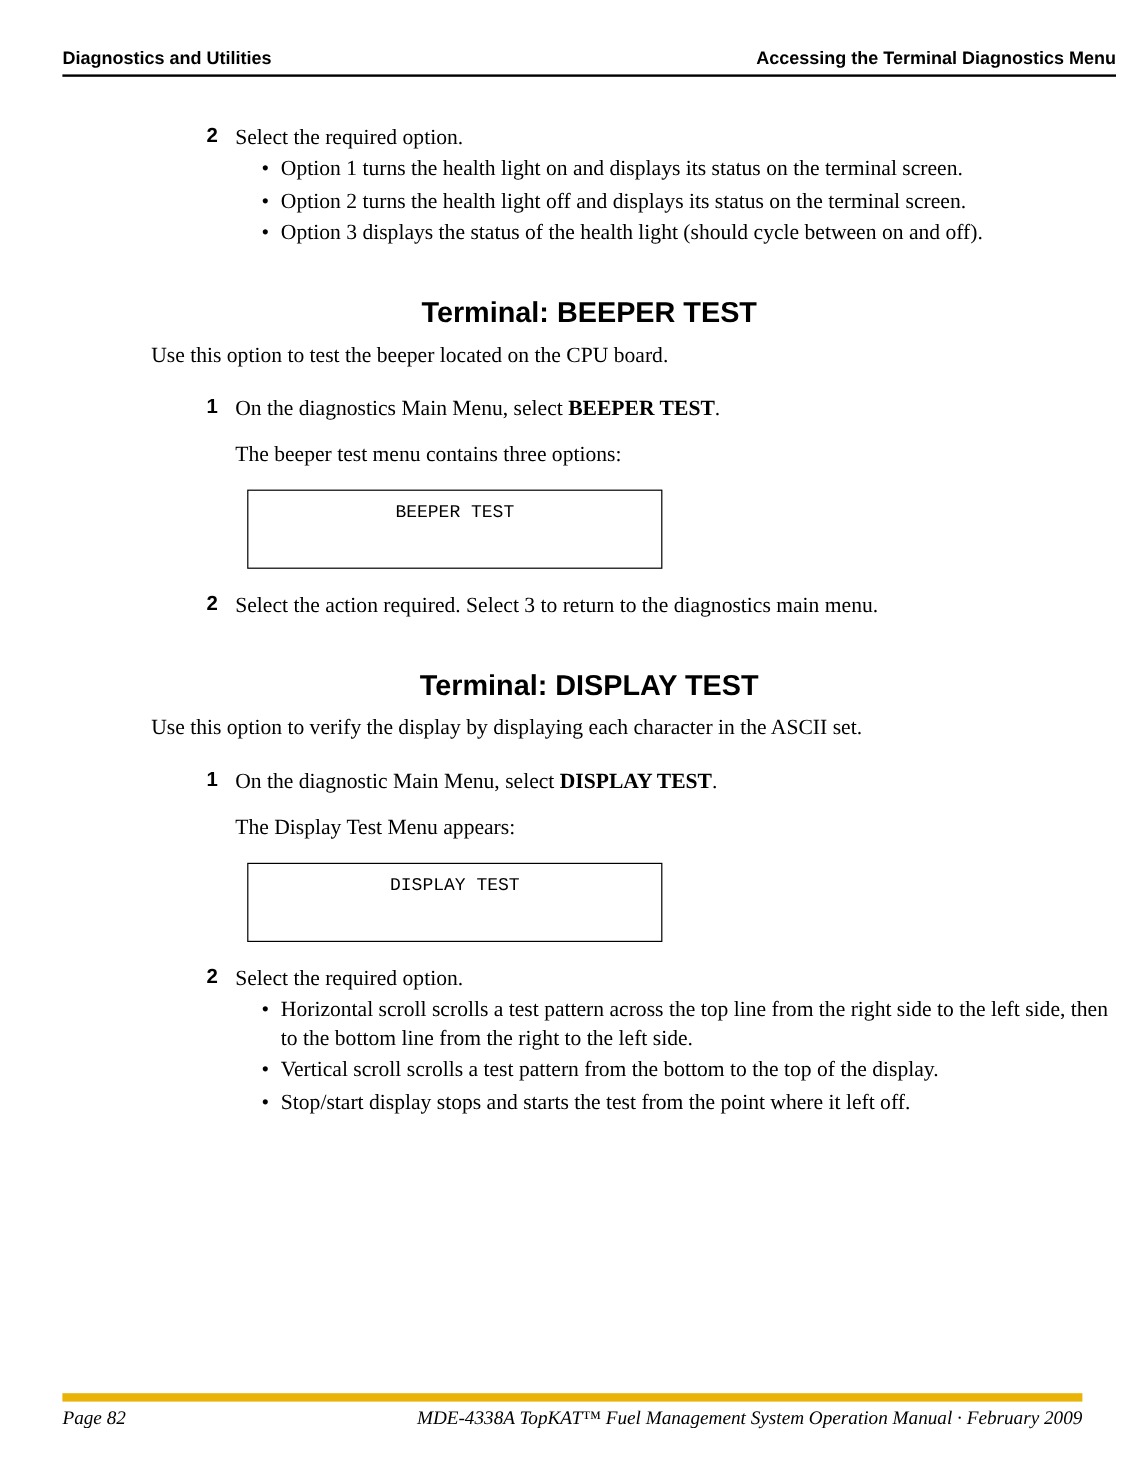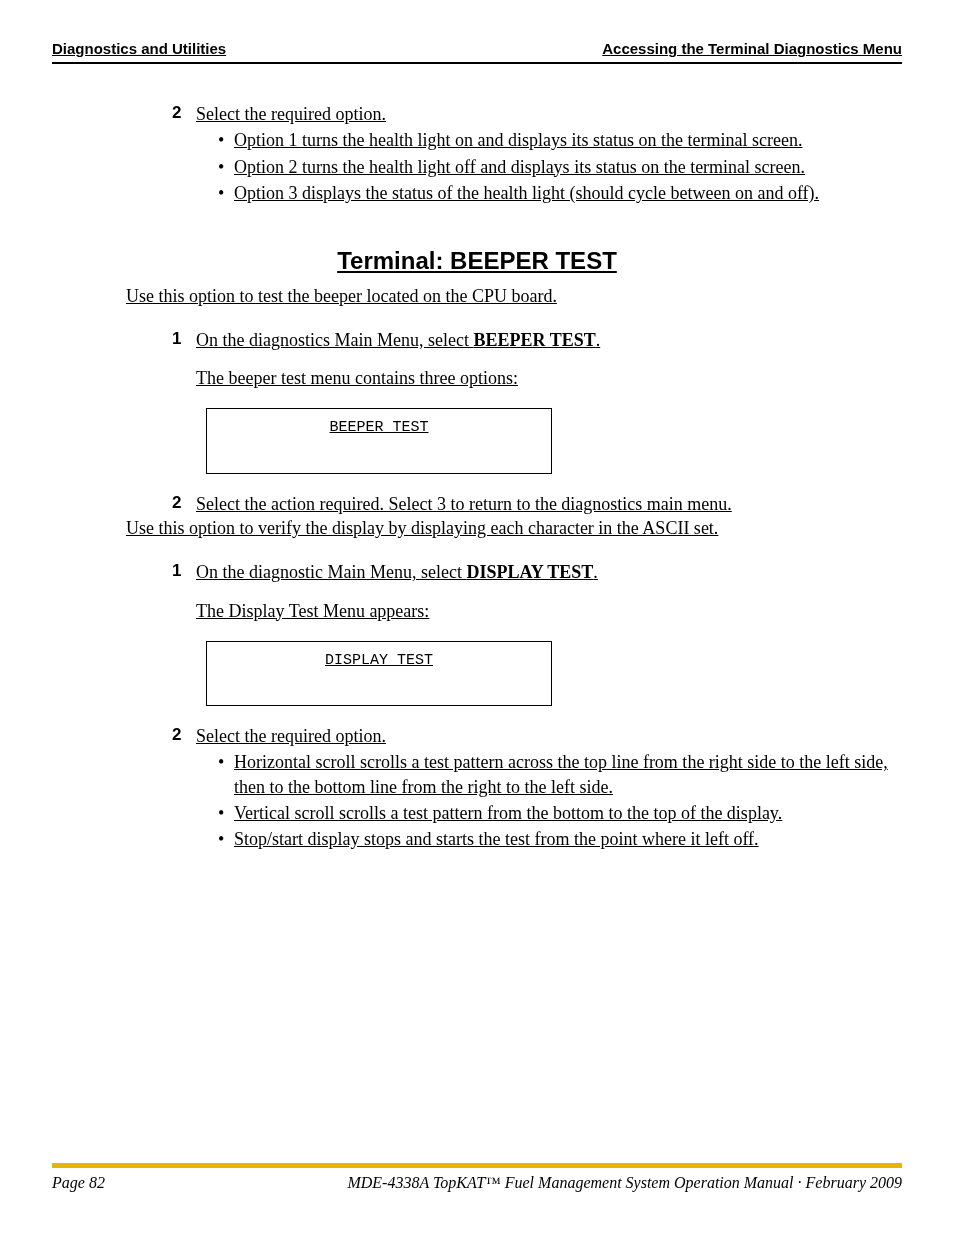--- a/index.html
+++ b/index.html
@@ -1,23 +1,22 @@
 <!DOCTYPE html>
 <html><head>
 <meta charset="utf-8">
 <style>
   html,body{margin:0;padding:0;background:#fff;}
   .page{
     width:954px;height:1224px;
     box-sizing:border-box;
-    padding:40px 52px 40px 52px;
+    padding:40px 24px 40px 52px;
     font-family:"Times New Roman",Times,serif;
     color:#000;
     position:relative;
-    text-decoration:underline;
   }
   .hdr{
     display:flex;justify-content:space-between;
     font-family:Arial,Helvetica,sans-serif;
     font-weight:bold;font-size:15px;
     padding-bottom:5px;
   }
   .hdr-rule{border-bottom:2px solid #000;margin-bottom:38px;}
   .body{font-size:18px;line-height:1.35;}
   .indent{margin-left:74px;}
@@ -43,21 +42,21 @@
     border:1.5px solid #000;
     width:320px;
     padding:10px 12px 28px 12px;
     margin:18px 0 18px 154px;
     white-space:pre;
   }
   .term-title{display:block;text-align:center;margin-bottom:8px;}
   .bold-inline{font-weight:bold;}
   .ftr{
     position:absolute;bottom:32px;left:52px;right:52px;
-    border-top:5px solid #eab308;padding-top:6px;
+    border-top:7px solid #eab308;padding-top:6px;
     display:flex;justify-content:space-between;
     font-style:italic;font-size:16px;
   }
 </style>
 </head>
 <body>
 
 <div class="page">
 
   <div class="hdr">
@@ -89,20 +88,21 @@
       <div class="follow">The beeper test menu contains three options:</div>
     </div>
 
     <div class="terminal"><span class="term-title">BEEPER TEST</span></div>
 
     <div class="step" style="margin-top:18px">
       <span class="step-num">2</span>
       <div>Select the action required. Select 3 to return to the diagnostics main menu.</div>
     </div>
 
+    <div class="sec-heading">Terminal: DISPLAY TEST</div>
     <div class="indent">Use this option to verify the display by displaying each character in the ASCII set.</div>
 
     <div class="step" style="margin-top:20px">
       <span class="step-num">1</span>
       <div>
         <span>On the diagnostic Main Menu, select </span><span class="bold-inline">DISPLAY TEST</span><span>.</span>
       </div>
       <div class="follow">The Display Test Menu appears:</div>
     </div>
 

